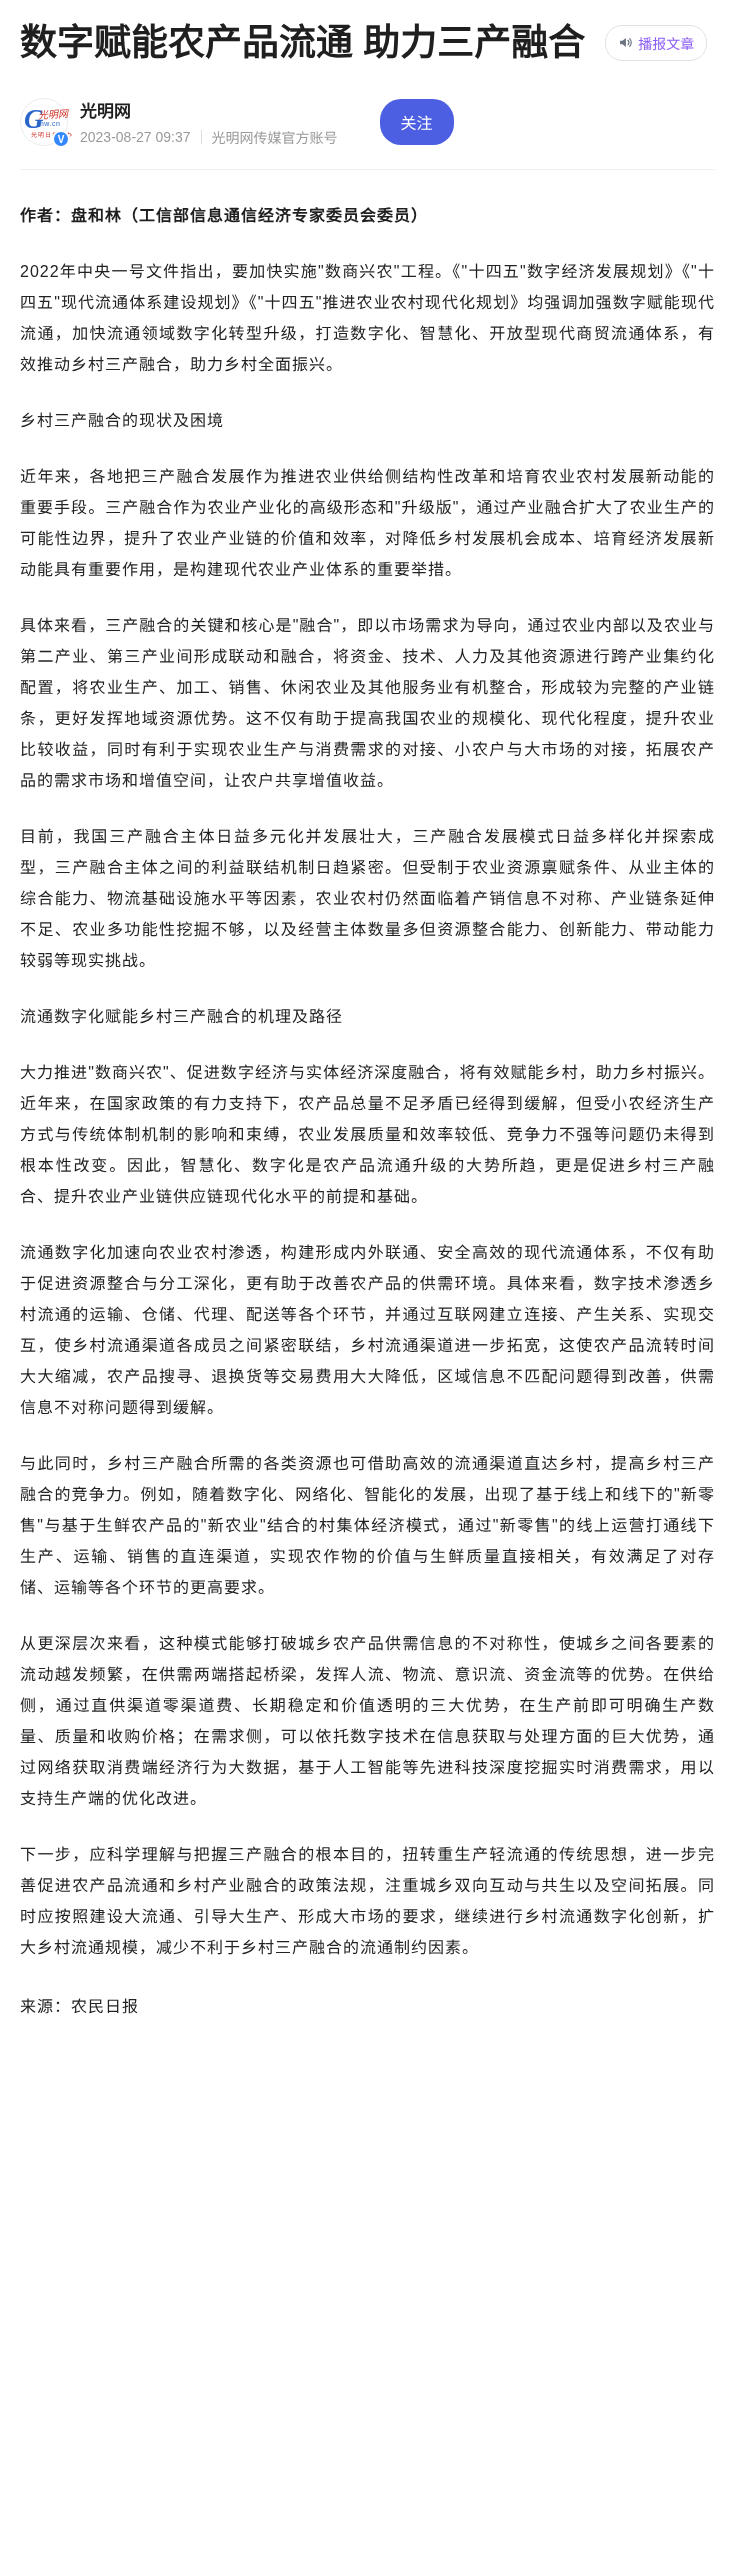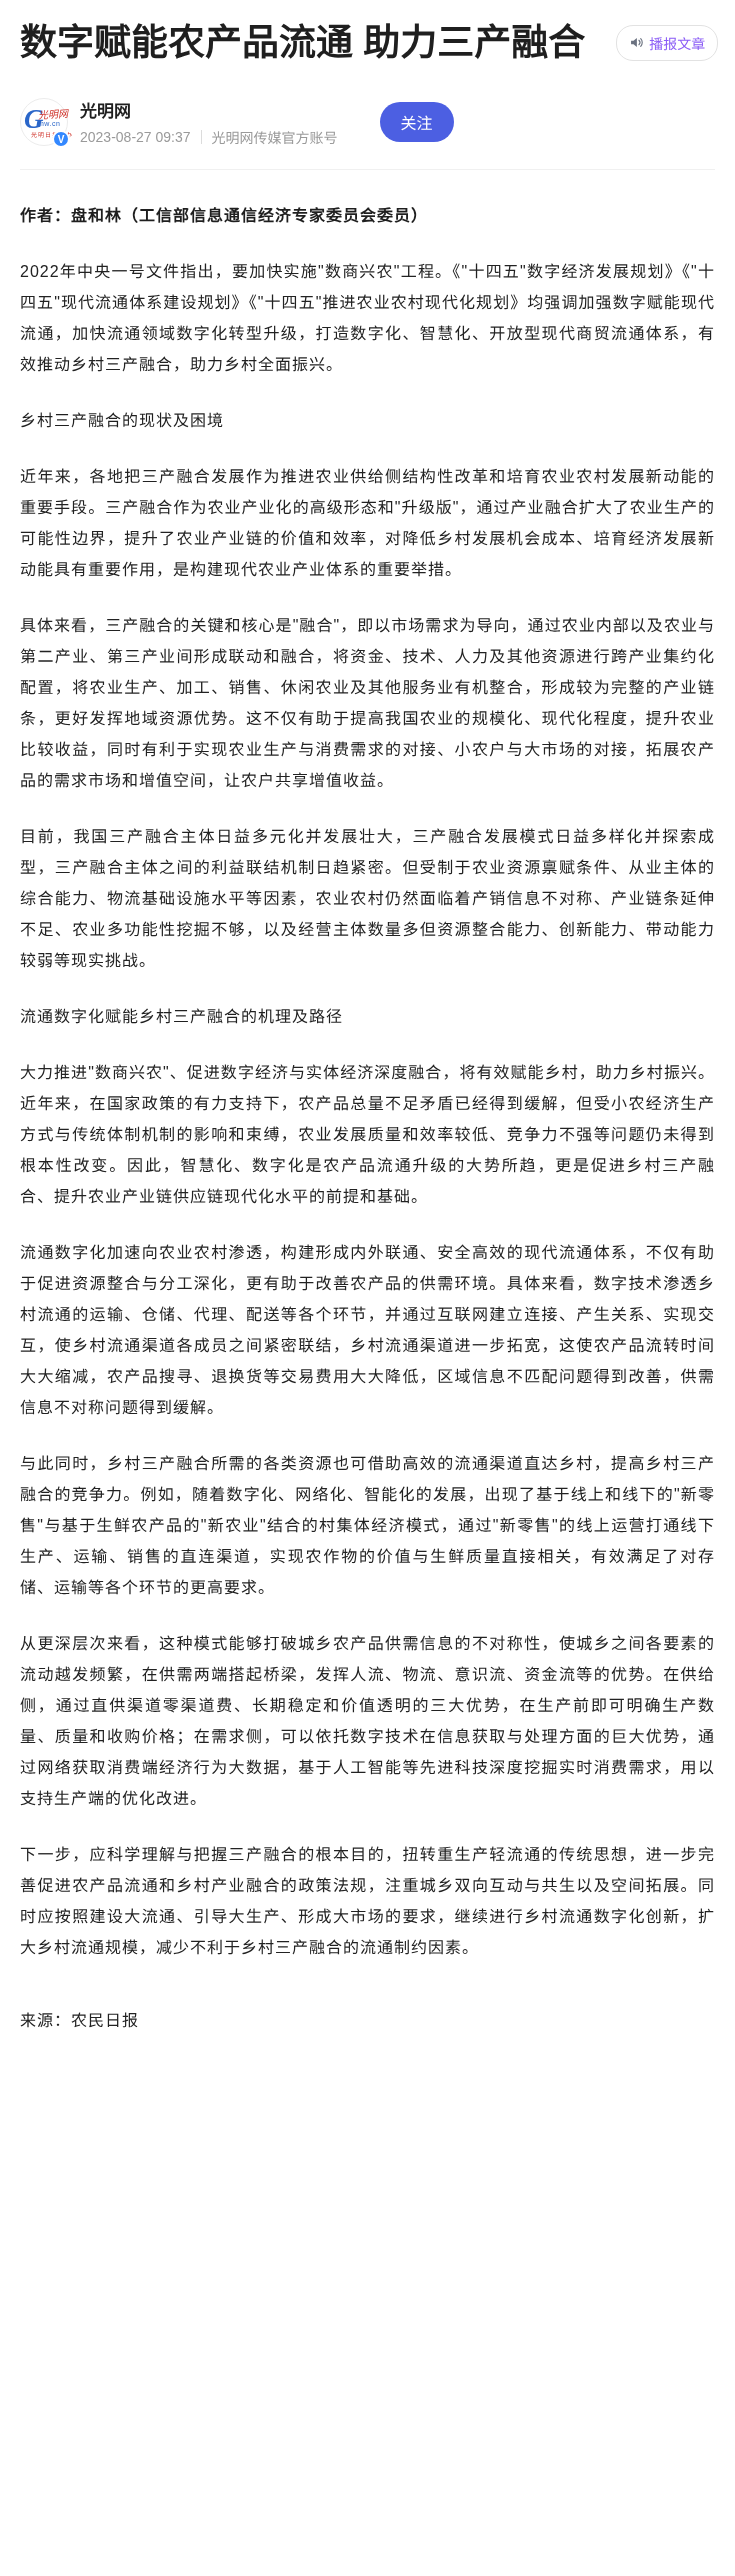--- a/index.html
+++ b/index.html
@@ -5,21 +5,21 @@
   * { box-sizing: border-box; margin: 0; padding: 0; }
   html, body { background: #ffffff; }
   body {
     font-family: "Liberation Sans", "DejaVu Sans", sans-serif;
     color: #222;
     width: 735px;
   }
   .page { width: 735px; padding: 18px 20px 60px; }
 
   
-  .title-row { display: flex; align-items: center; gap: 31px; margin-top: 2px; }
+  .title-row { display: flex; align-items: center; gap: 20px; margin-top: 2px; }
   h1.article-title {
     font-size: 37px; line-height: 1.22; font-weight: 700; color: #1f1f1f;
     white-space: nowrap;
   }
   .broadcast-pill {
     display: inline-flex; align-items: center; gap: 5px;
     border: 1px solid #e2e2e2; background: #fff; border-radius: 17px;
     padding: 7px 12px; font-size: 14px; color: #8b5cf6; cursor: pointer;
     white-space: nowrap; flex: none;
   }
@@ -55,36 +55,36 @@
     background: #3388ff; border: 2px solid #fff;
     display: flex; align-items: center; justify-content: center;
     color: #fff; font-size: 10px; font-weight: 700;
   }
   .pub-info { margin-left: 12px; }
   .pub-name { font-size: 17px; font-weight: 700; color: #1f1f1f; cursor: pointer; }
   .pub-meta { display: flex; align-items: center; gap: 10px; margin-top: 5px;
     font-size: 14px; color: #9a9a9a; }
   .meta-divider { width: 1px; height: 14px; background: #dcdcdc; }
   .follow-btn {
-    margin-left: 42px; min-width: 74px; height: 40px; padding: 0 20px;
+    margin-left: 42px; min-width: 74px; height: 46px; padding: 0 20px;
     border: none; border-radius: 21px; background: #4c5fe2; color: #fff;
     font-size: 16px; cursor: pointer; font-family: inherit;
   }
 
   hr.header-divider { border: none; border-top: 1px solid #f0f0f0; margin-top: 22px; }
 
   
   main { margin-top: 30px; }
   main p, main h2 {
     font-size: 16px; line-height: 31px; letter-spacing: 1px; color: #222;
     margin-bottom: 25px; text-align: justify;
   }
   p.author-line { font-weight: 700; color: #1f1f1f; }
   main h2 { font-weight: 400; color: #1f1f1f; }
-  p.source-line { margin-top: 42px; margin-bottom: 0; }
+  p.source-line { margin-top: 28px; margin-bottom: 0; }
 </style>
 </head>
 <body>
 
 <div class="page">
 
   <header>
     <div class="title-row">
       <h1 class="article-title">数字赋能农产品流通 助力三产融合</h1>
       <button class="broadcast-pill">

